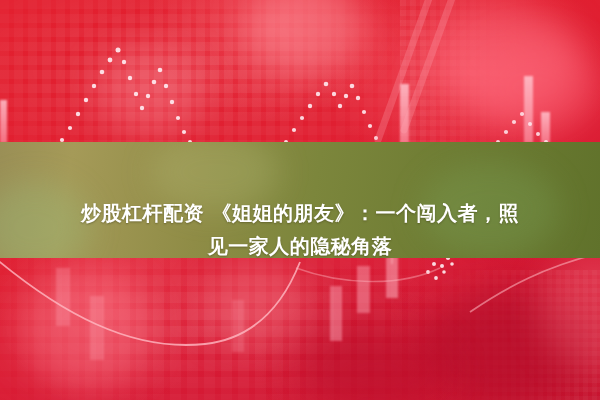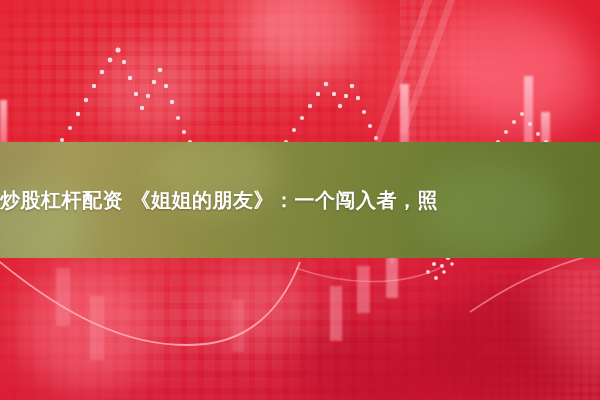--- a/index.html
+++ b/index.html
@@ -123,22 +123,23 @@
   }
 
   
   .headline {
     position: absolute;
     left: 0;
     top: 142px;
     width: 600px;
     height: 116px;
     display: flex;
+    flex-direction: column;
     align-items: center;
-    justify-content: flex-start;
+    justify-content: flex-end;
     gap: 10px;
     color: #ffffff;
     font-size: 20px;
     font-weight: bold;
     letter-spacing: 0.5px;
     line-height: 1.15;
     text-shadow: 0 1px 2px rgba(60,55,20,0.45);
     text-align: center;
   }
   .headline .line {
@@ -288,15 +289,16 @@
   </svg>
 
   <div class="title-band">
     <div class="band-glow" style="left:-20px; top:40px; width:110px; height:90px; background:rgba(150,205,140,0.25);"></div>
     <div class="band-glow" style="left:150px; top:-10px; width:130px; height:80px; background:rgba(205,215,150,0.20);"></div>
     <div class="band-glow" style="left:420px; top:20px; width:140px; height:95px; background:rgba(130,180,110,0.22);"></div>
   </div>
 
   <div class="headline">
     <div class="line">炒股杠杆配资 《姐姐的朋友》：一个闯入者，照</div>
+    <div class="line">见一家人的隐秘角落</div>
   </div>
 
 </div>
 
 </body></html>

